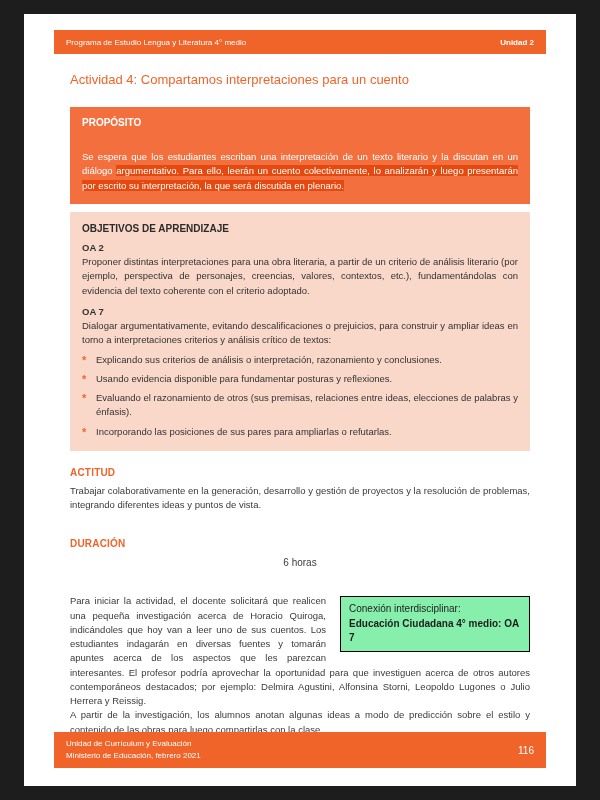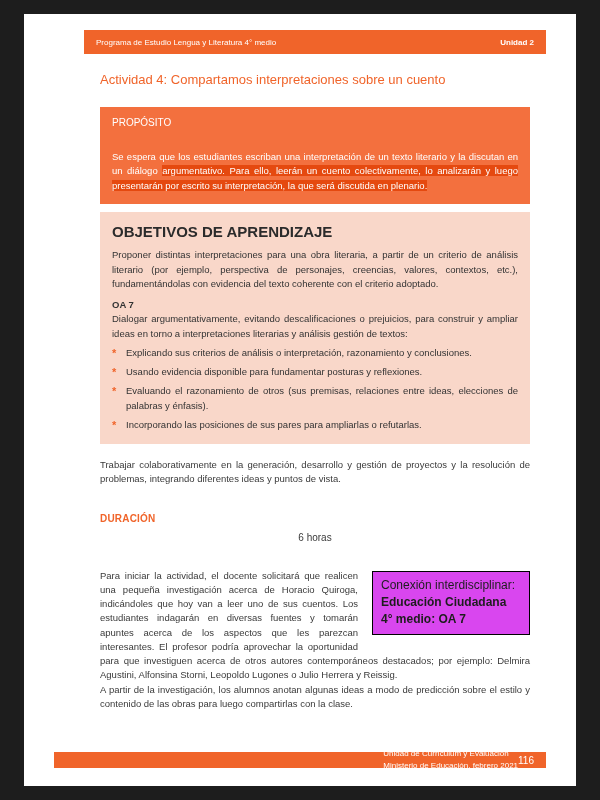--- a/index.html
+++ b/index.html
@@ -8,21 +8,20 @@
     background:#1d1d1d;
     font-family:"Liberation Sans", sans-serif;
     position:relative;
     overflow:hidden;
   }
   .page {
     position:absolute; left:24px; top:14px;
     width:552px; height:772px;
     background:#ffffff;
     color:#333333;
-    padding-left:30px;
   }
   
   .header-bar {
     margin:16px 30px 0 30px;
     height:24px;
     background:#F0642A;
     color:#ffffff;
     display:flex; align-items:center; justify-content:space-between;
     padding:0 12px;
     font-size:8px;
@@ -37,37 +36,37 @@
   
   .proposito-box {
     margin:20px 46px 0 46px;
     background:#F3703E;
     color:#ffffff;
     padding:8px 12px 11px 12px;
     font-size:9.5px;
     line-height:1.5;
   }
   .proposito-box .box-heading {
-    font-weight:normal; font-size:10px; margin-bottom:1px;
+    font-weight:bold; font-size:10px; margin-bottom:1px;
   }
   .proposito-box p { text-align:justify;margin-top:20px; }
   .hl {
     background:#E5490F;
   }
   
   .objetivos-box {
     margin:8px 46px 0 46px;
     background:#F9D7C9;
     color:#333333;
     padding:9px 12px 12px 12px;
     font-size:9.5px;
     line-height:1.5;
   }
   .objetivos-box .box-heading {
-    font-weight:bold; font-size:15px; color:#2b2b2b; margin-bottom:5px;
+    font-weight:bold; font-size:10px; color:#2b2b2b; margin-bottom:5px;
   }
   .oa-label { font-weight:bold; margin-top:3px; }
   .oa-text { text-align:justify; margin-bottom:7px; }
   .bullet-row { display:flex; margin-top:5px; }
   .bullet-marker {
     color:#F0642A; font-weight:bold; width:14px; flex:0 0 14px;
     font-size:11px; line-height:1.3;
   }
   .bullet-text { flex:1; text-align:justify; }
   
@@ -75,86 +74,88 @@
   .section-heading {
     color:#F0642A; font-weight:bold; font-size:10px; margin-bottom:4px;
     letter-spacing:.2px;
   }
   .section p { text-align:justify; color:#3a3a3a; }
   .duracion-value { font-size:10px; color:#3a3a3a;text-align:center; }
   .spacer-lg { margin-top:24px; }
   
   .connection-box {
     float:right;
-    width:158px;
+    width:190px;
     border:1.5px solid #000000;
     padding:5px 8px;
-    font-size:12px;
+    font-size:10px;
     line-height:1.45;
     margin:2px 0 6px 14px;
     color:#1d1d1d;
-    background:#d946ef;
+    background:#86efac;
   }
   .connection-box strong { display:block; }
   .body-copy p + p { }
   
   .footer-bar {
     position:absolute; left:30px; right:30px; bottom:18px;
-    height:16px;
+    height:36px;
     background:#F0642A;
     color:#ffffff;
-    display:flex; align-items:center; justify-content:flex-end;
+    display:flex; align-items:center; justify-content:space-between;
     padding:0 12px;
     font-size:8px;
     line-height:1.5;
   }
   .footer-page { font-size:10px; }
 </style>
 </head>
 <body>
 
 <div class="page">
 
   <div class="header-bar">
     <span class="left">Programa de Estudio Lengua y Literatura 4° medio</span>
     <span class="right">Unidad 2</span>
   </div>
 
-  <div class="activity-title">Actividad 4: Compartamos interpretaciones sobre un cuento</div>
+  <div class="activity-title">Actividad 4: Compartamos interpretaciones para un cuento</div>
 
   <div class="proposito-box">
     <div class="box-heading">PROPÓSITO</div>
     <p><span>Se espera que los estudiantes escriban una interpretación de un texto literario y la discutan en un diálogo </span><span class="hl">argumentativo. Para ello, leerán un cuento colectivamente, lo analizarán y luego presentarán por escrito su interpretación, la que será discutida en plenario.</span></p>
   </div>
 
   <div class="objetivos-box">
     <div class="box-heading">OBJETIVOS DE APRENDIZAJE</div>
+    <div class="oa-label">OA 2</div>
     <div class="oa-text">Proponer distintas interpretaciones para una obra literaria, a partir de un criterio de análisis literario (por ejemplo, perspectiva de personajes, creencias, valores, contextos, etc.), fundamentándolas con evidencia del texto coherente con el criterio adoptado.</div>
     <div class="oa-label">OA 7</div>
-    <div class="oa-text" style="margin-bottom:2px;">Dialogar argumentativamente, evitando descalificaciones o prejuicios, para construir y ampliar ideas en torno a interpretaciones literarias y análisis gestión de textos:</div>
+    <div class="oa-text" style="margin-bottom:2px;">Dialogar argumentativamente, evitando descalificaciones o prejuicios, para construir y ampliar ideas en torno a interpretaciones criterios y análisis crítico de textos:</div>
 
     <div class="bullet-row">
       <span class="bullet-marker">*</span>
       <span class="bullet-text">Explicando sus criterios de análisis o interpretación, razonamiento y conclusiones.</span>
     </div>
     <div class="bullet-row">
       <span class="bullet-marker">*</span>
       <span class="bullet-text">Usando evidencia disponible para fundamentar posturas y reflexiones.</span>
     </div>
     <div class="bullet-row">
       <span class="bullet-marker">*</span>
       <span class="bullet-text">Evaluando el razonamiento de otros (sus premisas, relaciones entre ideas, elecciones de palabras y énfasis).</span>
     </div>
     <div class="bullet-row">
       <span class="bullet-marker">*</span>
       <span class="bullet-text">Incorporando las posiciones de sus pares para ampliarlas o refutarlas.</span>
     </div>
   </div>
 
   <div class="section">
+    <div class="section-heading">ACTITUD</div>
     <p>Trabajar colaborativamente en la generación, desarrollo y gestión de proyectos y la resolución de problemas, integrando diferentes ideas y puntos de vista.</p>
   </div>
 
   <div class="section spacer-lg">
     <div class="section-heading">DURACIÓN</div>
     <div class="duracion-value">6 horas</div>
   </div>
 
   <div class="section spacer-lg">
     <div class="body-copy">

